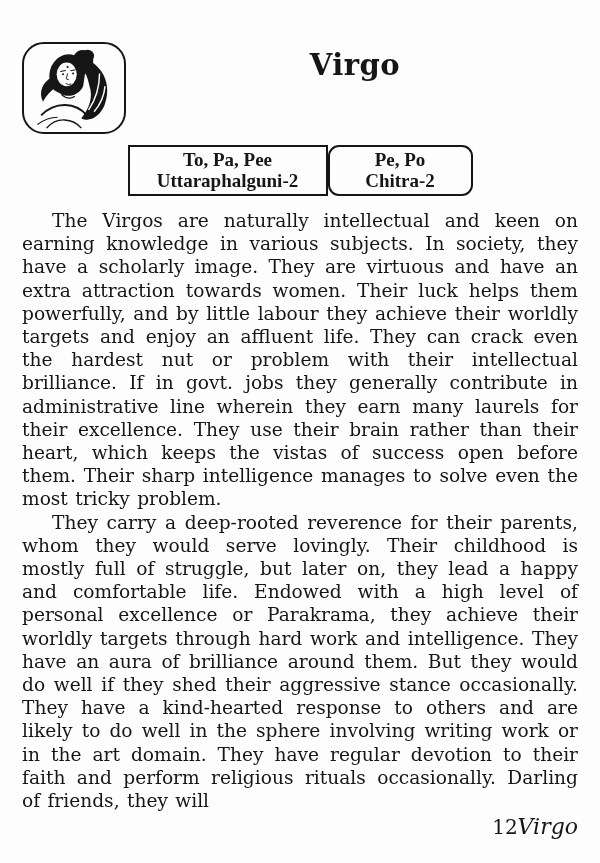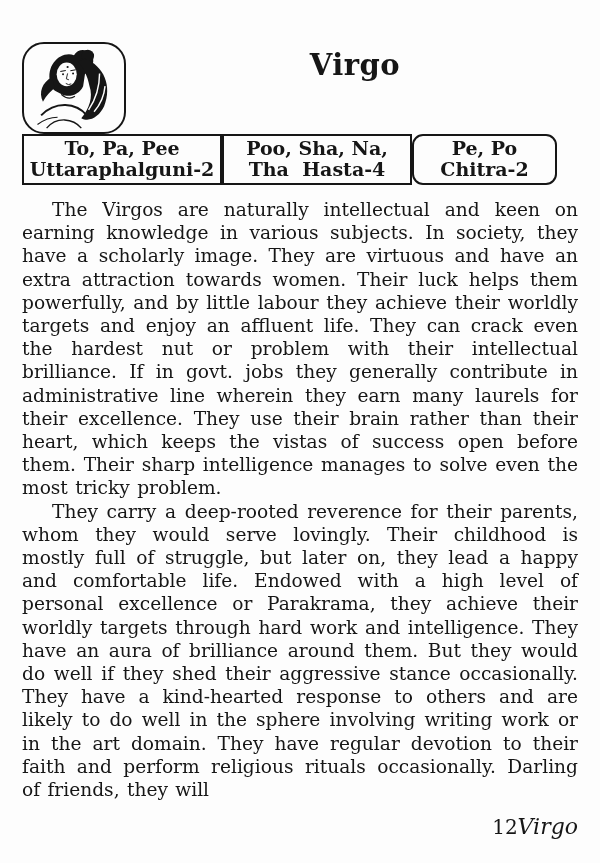--- a/index.html
+++ b/index.html
@@ -37,22 +37,24 @@
   }
   .title-line{
     font-weight:bold;
     font-size:29px;
     line-height:31px;
     letter-spacing:0.5px;
     margin:0;
   }
   
   .nak-row{
+    margin-top:11px;
     display:flex;
-    justify-content:flex-start;
+    justify-content:center;
+    font-family:Liberation Serif, serif;
   }
   .nak-box{
     box-sizing:border-box;
     border:2px solid #161616;
     padding:2px 3px 3px 3px;
     text-align:center;
   }
   .nak-box.b0{width:200px;}
   .nak-box.b1{width:190px;}
   .nak-box.b2{width:145px;border-radius:11px;}
@@ -123,24 +125,20 @@
     <div class="title-block">
       <h1 class="title-line">Virgo</h1>
     </div>
   </div>
 
   <div class="nak-row">
     <div class="nak-box b0">
       <div class="nak-line">To, Pa, Pee</div>
       <div class="nak-line">Uttaraphalguni-2</div>
     </div>
-    <div class="nak-box b1">
-      <div class="nak-line">Poo, Sha, Na,</div>
-      <div class="nak-line">Tha  Hasta-4</div>
-    </div>
     <div class="nak-box b2">
       <div class="nak-line">Pe, Po</div>
       <div class="nak-line">Chitra-2</div>
     </div>
   </div>
 
   <div class="body-text">
     <p class="para">The Virgos are naturally intellectual and keen on earning knowledge in various subjects. In society, they have a scholarly image. They are virtuous and have an extra attraction towards women. Their luck helps them powerfully, and by little labour they achieve their worldly targets and enjoy an affluent life. They can crack even the hardest nut or problem with their intellectual brilliance. If in govt. jobs they generally contribute in administrative line wherein they earn many laurels for their excellence. They use their brain rather than their heart, which keeps the vistas of success open before them. Their sharp intelligence manages to solve even the most tricky problem.</p>
     <p class="para">They carry a deep-rooted reverence for their parents, whom they would serve lovingly. Their childhood is mostly full of struggle, but later on, they lead a happy and comfortable life. Endowed with a high level of personal excellence or Parakrama, they achieve their worldly targets through hard work and intelligence. They have an aura of brilliance around them. But they would do well if they shed their aggressive stance occasionally. They have a kind-hearted response to others and are likely to do well in the sphere involving writing work or in the art domain. They have regular devotion to their faith and perform religious rituals occasionally. Darling of friends, they will</p>
   </div>

